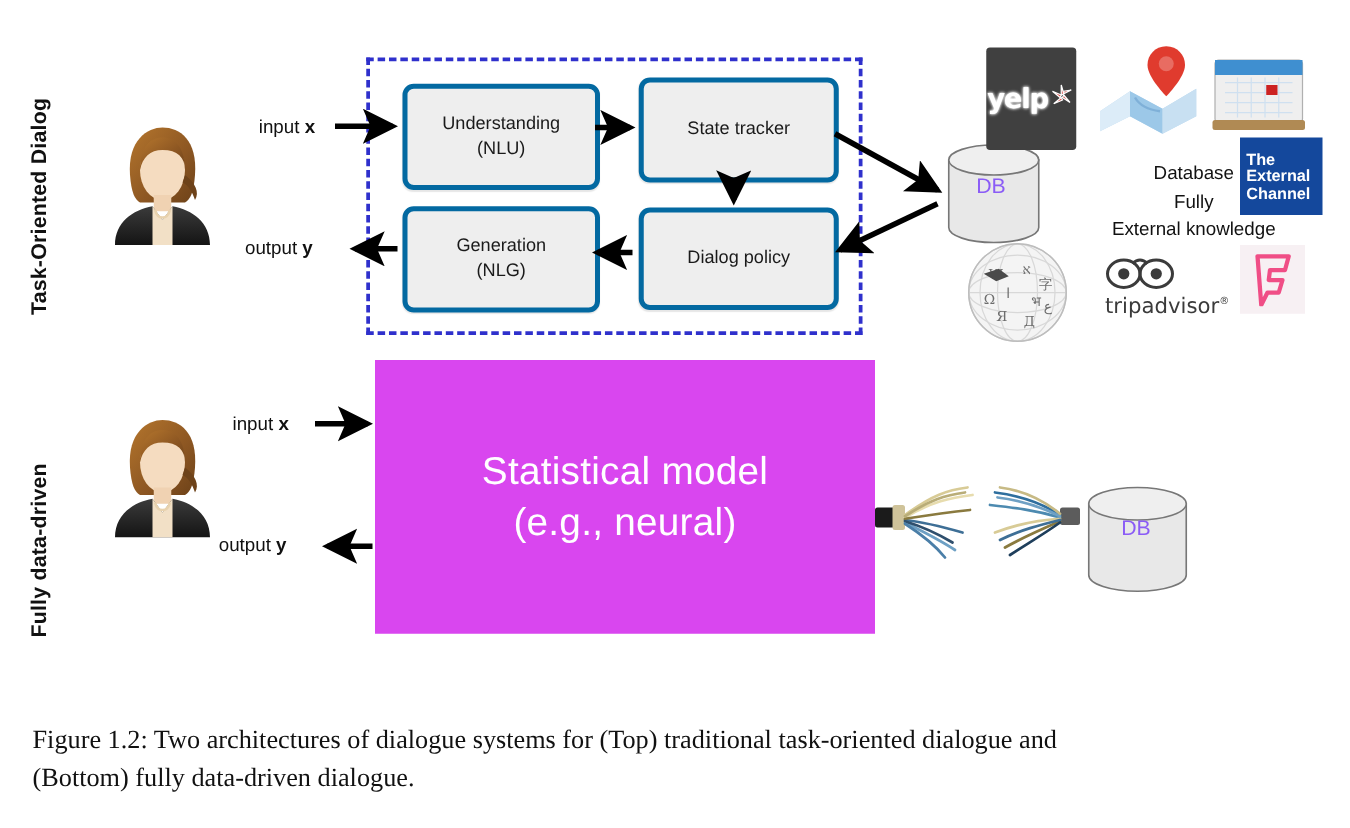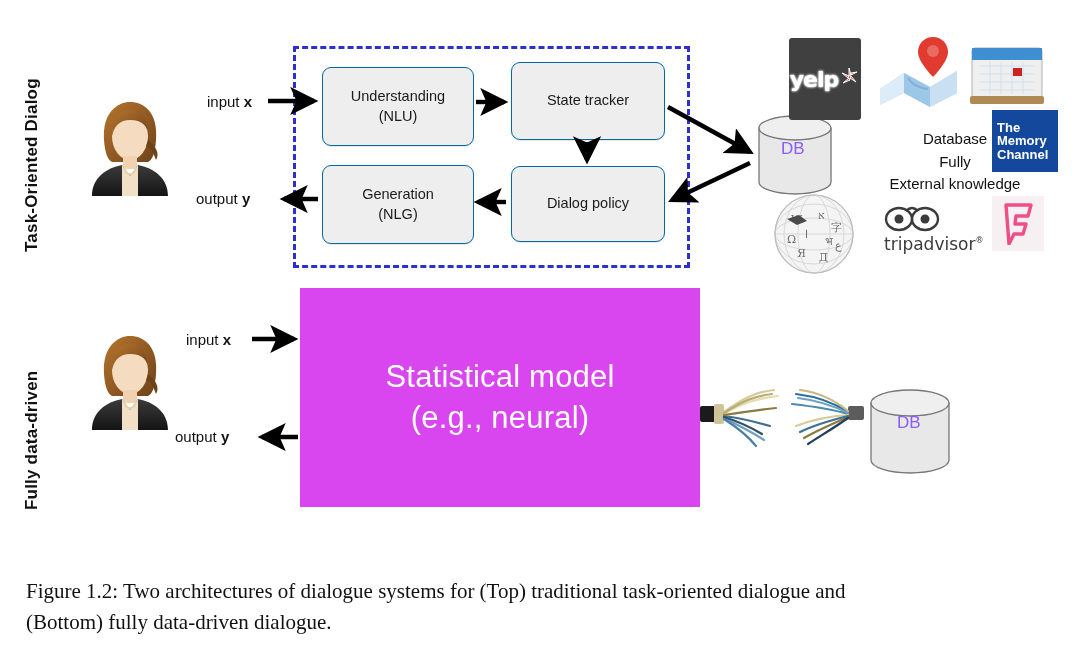--- a/index.html
+++ b/index.html
@@ -24,21 +24,21 @@
   #io-in-top{left:207px;top:93px;}
   #io-out-top{left:196px;top:190px;}
   #io-in-bot{left:186px;top:331px;}
   #io-out-bot{left:175px;top:428px;}
 
   
   #dashed-box{position:absolute;left:293px;top:46px;width:397px;height:222px;
               border:3px dashed #2f30cc;box-sizing:border-box;}
 
   
-  .modbox{position:absolute;background:#eeeeee;border:1px solid #0369a1;
+  .modbox{position:absolute;background:#eeeeee;border:4px solid #0369a1;
           border-radius:9px;box-shadow:0 1px 1px rgba(0,0,0,.10);
           display:flex;align-items:center;justify-content:center;
           text-align:center;font-size:14.5px;color:#1a1a1a;line-height:1.35;}
   #box-nlu{left:322px;top:67px;width:150px;height:77px;}
   #box-state{left:511px;top:62px;width:152px;height:76px;}
   #box-nlg{left:322px;top:165px;width:150px;height:77px;}
   #box-policy{left:511px;top:166px;width:152px;height:74px;}
 
   
   #stat-model{position:absolute;left:300px;top:288px;width:400px;height:219px;
@@ -185,21 +185,21 @@
       <line x1="22" y1="24" x2="22" y2="56"></line>
         <line x1="33" y1="24" x2="33" y2="56"></line>
       <line x1="44" y1="24" x2="44" y2="56"></line>
         <line x1="55" y1="24" x2="55" y2="56"></line>
     </g>
     <rect x="45" y="30" width="9" height="8" fill="#cc2222"></rect>
   </svg>
 
   <div class="logo" id="logo-twc">
     <span>The</span>
-    <span>Memory</span>
+    <span>External</span>
     <span>Channel</span>
   </div>
 
   <svg class="logo" id="logo-wiki" viewBox="0 0 82 82">
     <circle cx="41" cy="41" r="39" fill="#f4f4f4" stroke="#cfcfcf"></circle>
     <g stroke="#d8d8d8" fill="none" stroke-width="1">
       <ellipse cx="41" cy="41" rx="39" ry="16"></ellipse>
         <ellipse cx="41" cy="41" rx="39" ry="30"></ellipse>
       <ellipse cx="41" cy="41" rx="16" ry="39"></ellipse>
         <ellipse cx="41" cy="41" rx="30" ry="39"></ellipse>

